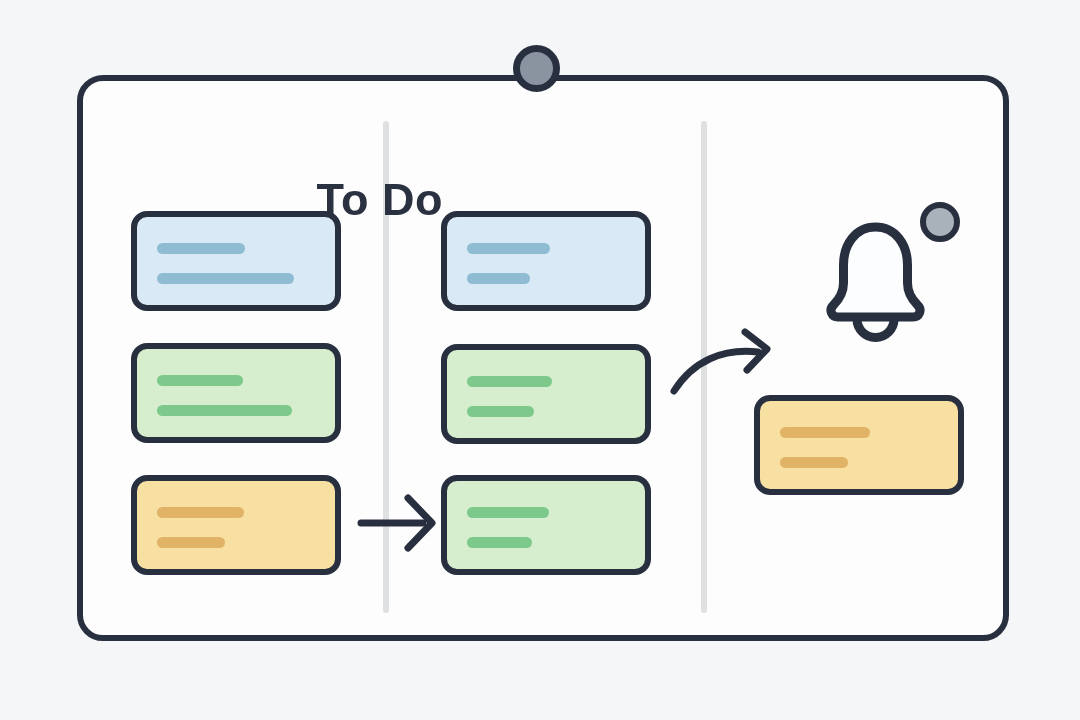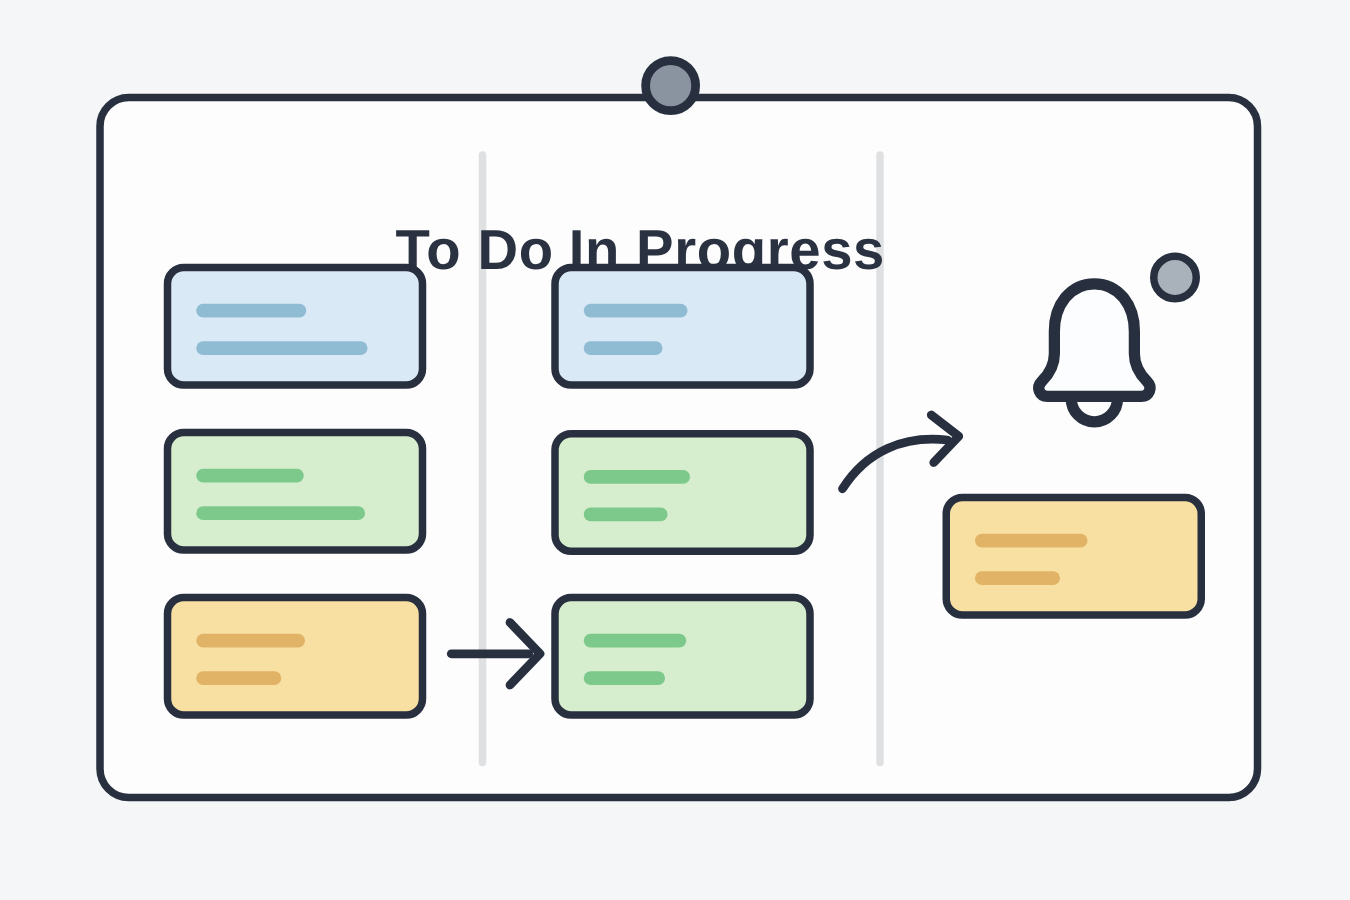--- a/index.html
+++ b/index.html
@@ -78,21 +78,20 @@
 </style>
 </head>
 <body>
 
 <div class="board">
 
   <div class="divider divider-1"></div>
   <div class="divider divider-2"></div>
 
   <h2 class="col-header header-todo">To Do</h2>
-  <h2 class="col-header header-inprogress">In Progress</h2>
 
   <div class="cards" data-col="todo">
       <div class="card" style="background: rgb(217, 234, 246);">
         <div class="line line1" style="width: 88px; background: rgb(144, 188, 211);"></div>
         <div class="line line2" style="width: 137px; background: rgb(144, 188, 211);"></div>
       </div>
       <div class="card" style="background: rgb(214, 238, 205);">
         <div class="line line1" style="width: 86px; background: rgb(124, 201, 139);"></div>
         <div class="line line2" style="width: 135px; background: rgb(124, 201, 139);"></div>
       </div>

